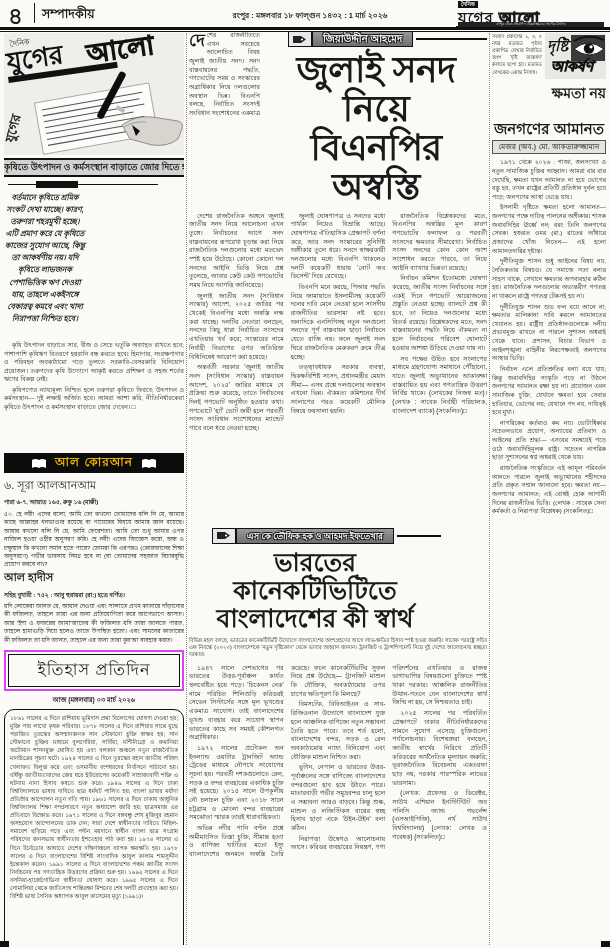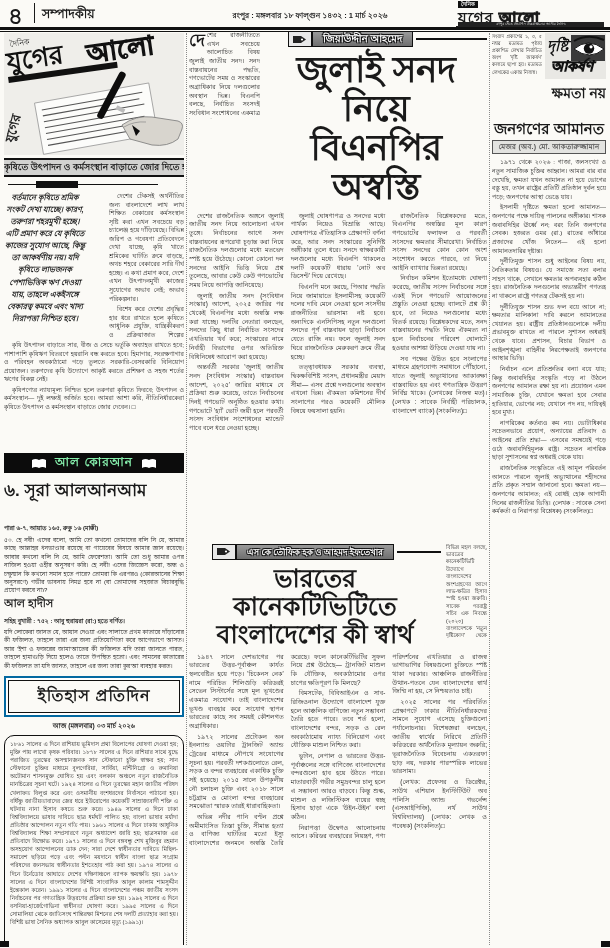--- a/index.html
+++ b/index.html
@@ -26,56 +26,56 @@
   .vsep{position:absolute;top:33px;height:912px;border-left:1px dotted #8a8a8a;}
   .corner{position:absolute;width:9px;height:6px;background:#111;}
   
   .zleft{position:absolute;left:4px;top:33px;width:180px;height:912px;overflow:hidden;}
   .masthead{width:180px;height:122px;display:block;}
   .edhead{margin-top:3px;background:#d2d2d0;border-top:2px solid #111;border-bottom:2px solid #111;
     font-size:9px;font-weight:bold;text-align:center;line-height:15px;height:15px;overflow:hidden;white-space:nowrap;}
   .eddiv{position:relative;height:10px;margin:3px 0 2px 4px;width:150px;}
   .eddiv .ln{position:absolute;left:0;right:0;top:4px;border-top:1.2px solid #111;}
   .eddiv .bk{position:absolute;left:28px;top:1px;width:42px;height:7px;background:#111;}
-  .edflex{display:flex;gap:23px;height:146px;overflow:hidden;}
+  .edflex{display:flex;gap:23px;height:146px;overflow:hidden;flex-direction:column;}
   .quote{width:82px;font-family:"Liberation Serif",serif;font-style:italic;font-weight:bold;
     font-size:7.8px;line-height:1.55;text-align:center;}
   .edcol{flex:1;font-size:6.2px;line-height:1.38;text-align:justify;overflow:hidden;}
   .edfull{margin-top:3px;height:108px;font-size:6.2px;line-height:1.38;text-align:justify;overflow:hidden;}
   p.bp{margin:0 0 2px 0;text-indent:8px;}
-  .qbar{margin-top:4px;background:#0c0c0c;color:#86efac;height:20px;display:flex;align-items:center;justify-content:center;gap:8px;}
+  .qbar{margin-top:4px;background:#0c0c0c;color:#eab308;height:20px;display:flex;align-items:center;justify-content:center;gap:8px;}
   .qbar .t{font-size:12px;font-weight:bold;letter-spacing:1px;}
-  .sura-t{font-size:17px;font-weight:bold;margin:4px 0 18px 0;}
+  .sura-t{font-size:11px;font-weight:normal;margin:4px 0 1px 0;}
   .sura-m{font-size:6px;font-weight:bold;margin-bottom:2px;}
   .sura-v{font-size:6px;line-height:1.4;text-align:justify;height:56px;overflow:hidden;}
   .had-t{font-size:11px;font-weight:bold;margin:3px 0 2px 0;}
   .had-s{font-size:6px;font-weight:bold;margin-bottom:1px;}
   .had-v{font-size:6px;line-height:1.4;text-align:justify;height:44px;overflow:hidden;}
-  .histhead{margin-top:4px;border:2px solid #0369a1;box-shadow:inset 0 0 0 2px #fff,inset 0 0 0 3px #111;
-    text-align:center;font-size:16px;font-weight:bold;letter-spacing:1px;padding:5px 0;}
+  .histhead{margin-top:4px;border:2px solid #d946ef;box-shadow:inset 0 0 0 2px #fff,inset 0 0 0 3px #111;
+    text-align:center;font-size:16px;font-weight:normal;letter-spacing:1px;padding:5px 0;}
   .histdate{text-align:center;font-size:6.6px;font-weight:bold;margin:3px 0;}
   .histbox{border:1.5px solid #111;border-radius:10px;padding:4px 5px;height:258px;overflow:hidden;
     font-size:5.7px;line-height:1.42;text-align:justify;}
   
   .zcenter{position:absolute;left:189px;top:31px;width:298px;height:915px;overflow:hidden;}
   .a1top{display:flex;gap:5px;}
   .minicol{font-size:6.2px;line-height:1.4;text-align:justify;overflow:hidden;}
   .a1mini{width:71px;height:88px;}
   .dropcap{float:left;font-size:17px;font-weight:bold;line-height:1;margin:1px 2px 0 0;}
   .a1block{flex:1;}
   .bylinebar{display:flex;align-items:center;height:16px;padding-left:23px;}
   .bylinebar .pen{width:22px;height:14px;background:#e8e8e8;border:1px solid #111;display:flex;align-items:center;justify-content:center;flex:none;}
   .bylinebar .lbl{background:linear-gradient(180deg,#9a9a9a,#6f6f6f);border:1px solid #111;color:#fff;
     font-weight:bold;font-size:10px;line-height:14px;padding:0 10px;white-space:nowrap;
     text-shadow:1px 1px 0 #111,-1px 1px 0 #111,1px -1px 0 #111,-1px -1px 0 #111;}
   .bylinebar .tail{flex:1;border-top:2px solid #111;margin-left:3px;}
   .headline1{font-size:36px;font-weight:bold;text-align:center;line-height:1.08;margin-top:4px;letter-spacing:-0.5px;}
   .abody{margin-top:5px;column-count:3;column-gap:7px;font-size:6.3px;line-height:1.38;text-align:justify;overflow:hidden;}
   .a1body{height:312px;}
-  .a2top{display:flex;gap:5px;margin-top:20px;}
+  .a2top{display:flex;gap:5px;margin-top:4px;flex-direction:column;}
   .a2block{width:252px;flex:none;}
   .headline2{font-size:25px;font-weight:bold;text-align:center;line-height:1.12;margin-top:4px;}
   .a2mini{flex:1;height:94px;font-size:5.3px;}
   .a2body{height:404px;}
   
   .zright{position:absolute;left:492px;top:33px;width:114px;height:912px;overflow:hidden;}
   .rtop{display:flex;gap:3px;}
   .rmini{width:50px;height:86px;font-size:4.9px;line-height:1.45;text-align:justify;overflow:hidden;}
   .rlogo-wrap{flex:1;}
   .rhead1{font-size:14px;font-weight:bold;text-align:right;line-height:1.15;margin-top:2px;}

